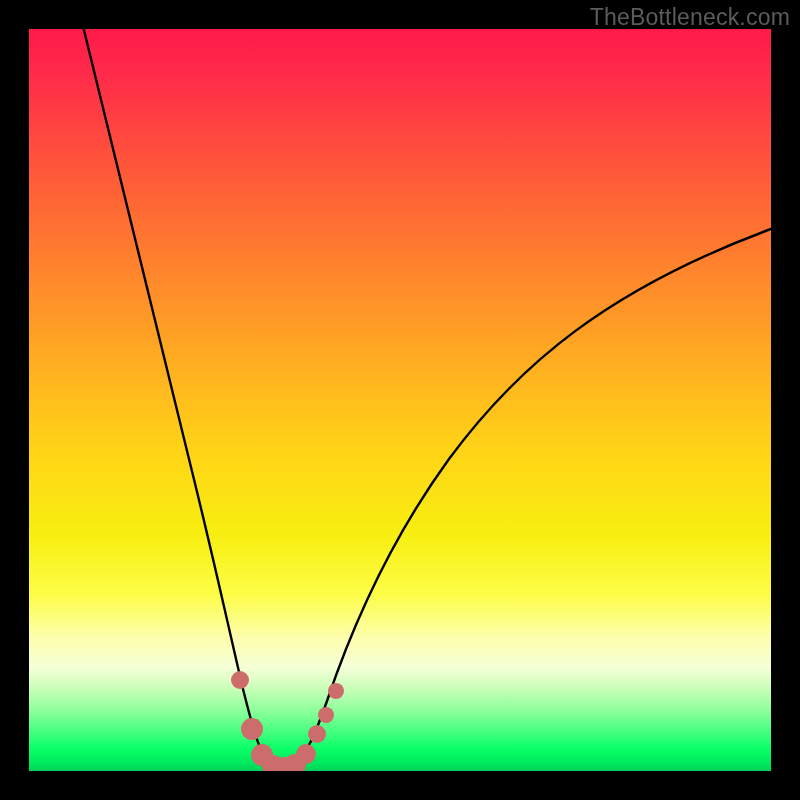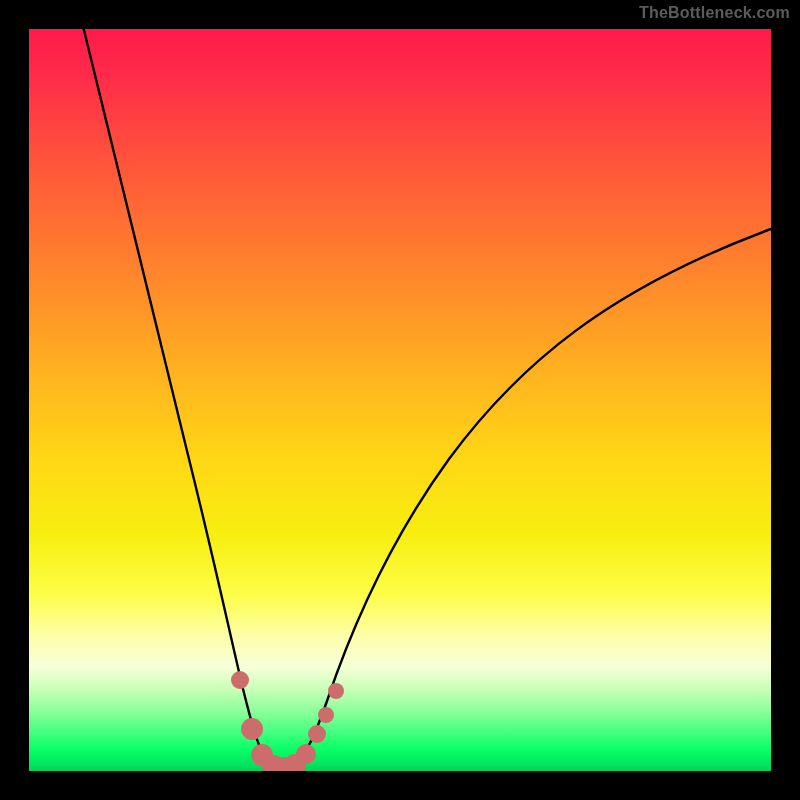--- a/index.html
+++ b/index.html
@@ -58,22 +58,22 @@
     left: 0;
     top: 0;
     width: 742px;
     height: 742px;
   }
   .watermark {
     position: absolute;
     top: 4px;
     right: 10px;
     color: #5c5c5c;
-    font-size: 16px;
-    font-weight: 700;
+    font-size: 23px;
+    font-weight: 400;
     letter-spacing: 0.2px;
     font-family: Arial, Helvetica, sans-serif;
   }
 </style>
 </head>
 <body>
 
 <div class="frame">
 
   <div class="plot-area">

